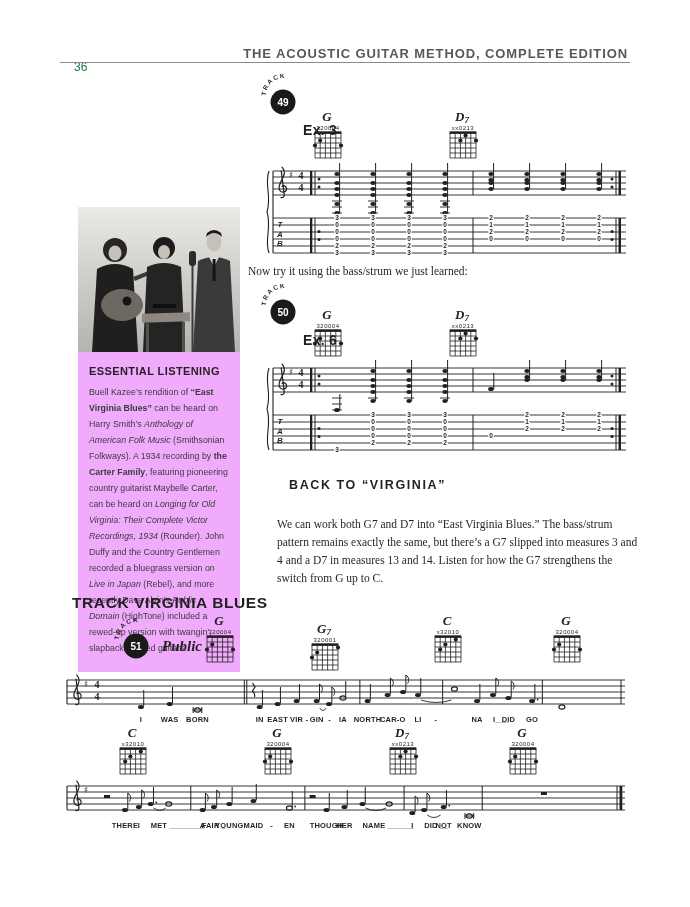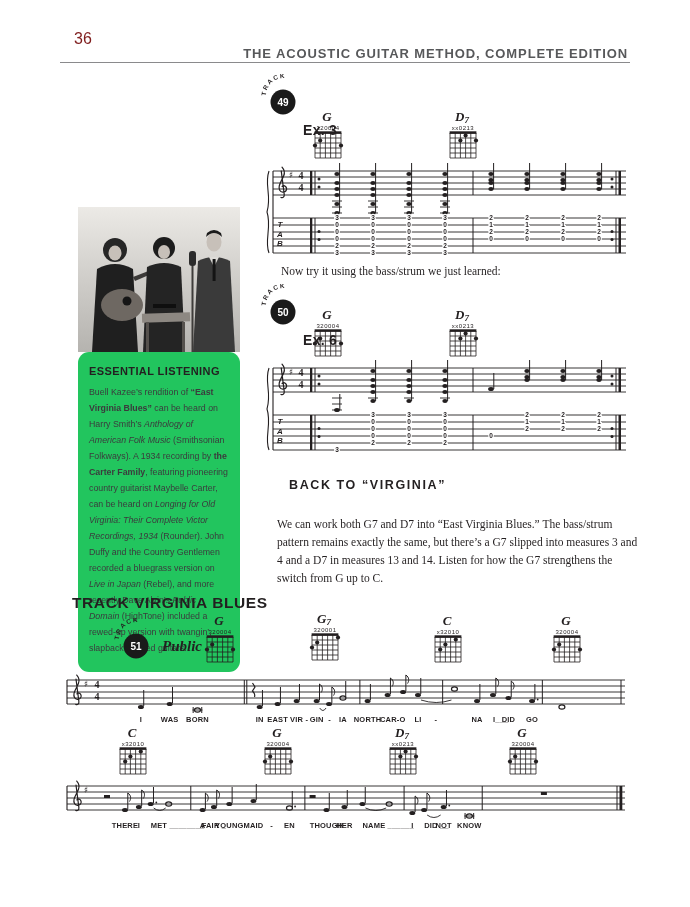--- a/index.html
+++ b/index.html
@@ -1,33 +1,33 @@
 <!DOCTYPE html>
 <html><head>
 <meta charset="utf-8">
 <style>
   html,body{margin:0;padding:0;}
   body{width:690px;height:907px;background:#ffffff;position:relative;
        font-family:"Liberation Sans",sans-serif;color:#231f20;overflow:hidden;}
   .abs{position:absolute;}
   
-  .pagenum{position:absolute;left:74px;top:30px;font-size:16px;color:#7f1d1d;}
+  .pagenum{position:absolute;left:74px;top:60px;font-size:12px;color:#15803d;}
   .runtitle{position:absolute;right:62px;top:46px;font-size:13px;font-weight:bold;
             letter-spacing:0.9px;color:#57585a;}
   .headrule{position:absolute;left:60px;right:60px;top:62px;border-top:1.2px solid #8a8a8c;}
   
   .exhead{position:absolute;width:140px;height:44px;}
   .exlabel{position:absolute;left:44px;top:15px;font-size:14px;font-weight:bold;letter-spacing:0.3px;margin-top:33px;}
   .chordmount{position:absolute;width:42px;height:56px;}
   .exmusic{position:absolute;width:365px;height:102px;}
   .bodytext{position:absolute;font-family:"Liberation Serif",serif;font-size:11.5px;line-height:1.58;}
   
   .photo{position:absolute;left:78px;top:207px;width:162px;height:145px;}
-  .listenbox{position:absolute;left:78px;top:352px;width:140px;background:#22c55e;
-             padding:13px 11px 16px 11px;border-radius:11px;}
+  .listenbox{position:absolute;left:78px;top:352px;width:140px;background:#f0abfc;
+             padding:13px 11px 16px 11px;}
   .listenbox h3{margin:0 0 7px 0;font-size:11px;font-weight:bold;letter-spacing:0.4px;}
   .listentext{font-size:8.8px;line-height:1.82;color:#3b3b3d;}
   
   .secthead{position:absolute;font-size:12.5px;font-weight:bold;letter-spacing:1.6px;padding-left:24px;}
   .songtitle{position:absolute;left:72px;top:584px;font-size:15.5px;font-weight:bold;letter-spacing:0.6px;}
   .songrow{position:absolute;left:60px;width:570px;}
   .verselabel{position:absolute;left:102px;top:26px;font-family:"Liberation Serif",serif;
               font-style:italic;font-weight:bold;font-size:15px;}
   .badgemount{position:absolute;width:54px;height:44px;}
   .staffmount{position:absolute;width:565px;height:56px;}
@@ -229,21 +229,21 @@
       <ellipse cx="336" cy="20" rx="2.7" ry="2" fill="#231f20"></ellipse>
       <ellipse cx="336" cy="26" rx="2.7" ry="2" fill="#231f20"></ellipse>
       <line x1="338.6" y1="-2" x2="338.6" y2="26" stroke="#231f20" stroke-width="1"></line>
       <text x="336" y="57.3" font-size="6.5" fill="#231f20" font-family="&quot;Liberation Sans&quot;,sans-serif" text-anchor="middle" font-weight="bold" stroke="#ffffff" stroke-width="2.5" paint-order="stroke">2</text>
       <text x="336" y="64.3" font-size="6.5" fill="#231f20" font-family="&quot;Liberation Sans&quot;,sans-serif" text-anchor="middle" font-weight="bold" stroke="#ffffff" stroke-width="2.5" paint-order="stroke">1</text>
       <text x="336" y="71.3" font-size="6.5" fill="#231f20" font-family="&quot;Liberation Sans&quot;,sans-serif" text-anchor="middle" font-weight="bold" stroke="#ffffff" stroke-width="2.5" paint-order="stroke">2</text>
       <text x="336" y="78.3" font-size="6.5" fill="#231f20" font-family="&quot;Liberation Sans&quot;,sans-serif" text-anchor="middle" font-weight="bold" stroke="#ffffff" stroke-width="2.5" paint-order="stroke">0</text>
     </svg>
   </div>
 
-<p class="bodytext" style="left:281px;top:262px;width:366px;margin:0">Now try it using the bass/strum we just learned:</p>
+<p class="bodytext" style="left:248px;top:262px;width:366px;margin:0">Now try it using the bass/strum we just learned:</p>
 
 <div class="exhead" style="left:259px;top:284px">
   <span class="badgemount abs" style="left:0;top:0">
       <svg width="54" height="44" viewBox="0 0 54 44">
         <path id="tbarc1" d="M7,24 A18,18 0 0 1 41,14" fill="none"></path>
         <text font-size="6.4" font-weight="bold" letter-spacing="1.6" fill="#231f20" font-family="&quot;Liberation Sans&quot;,sans-serif"><textPath startOffset="4%" href="#tbarc1" xlink:href="#tbarc1">TRACK</textPath></text>
         <circle cx="24" cy="28" r="12.5" fill="#1a1a1a"></circle>
         <text x="24" y="31.5" font-size="10" fill="#ffffff" font-family="&quot;Liberation Sans&quot;,sans-serif" text-anchor="middle" font-weight="bold">50</text>
       </svg>
     </span>
@@ -470,21 +470,21 @@
         <line x1="8" y1="28" x2="34" y2="28" stroke="#231f20" stroke-width="0.8"></line>
         <line x1="8" y1="33" x2="34" y2="33" stroke="#231f20" stroke-width="0.8"></line>
         <line x1="8" y1="38" x2="34" y2="38" stroke="#231f20" stroke-width="0.8"></line>
         <line x1="8" y1="43" x2="34" y2="43" stroke="#231f20" stroke-width="0.8"></line>
         <line x1="8" y1="48" x2="34" y2="48" stroke="#231f20" stroke-width="0.8"></line>
         <circle cx="8" cy="35.5" r="2.1" fill="#231f20"></circle>
         <circle cx="13.2" cy="30.5" r="2.1" fill="#231f20"></circle>
         <circle cx="34" cy="35.5" r="2.1" fill="#231f20"></circle>
       </svg>
     </span>
-  <span class="chordmount" style="left:calc(46.5% - 21px);top:0">
+  <span class="chordmount" style="left:calc(46.5% - 21px);top:10px">
       <svg width="42" height="56" viewBox="0 0 42 56">
         <text x="20" y="11" font-size="13" fill="#231f20" font-family="&quot;Liberation Serif&quot;,serif" text-anchor="middle" font-style="italic" font-weight="bold">G<tspan dy="2" font-size="9">7</tspan></text>
         <text x="21" y="19.5" font-size="6" fill="#231f20" font-family="&quot;Liberation Sans&quot;,sans-serif" text-anchor="middle" letter-spacing="0.5">320001</text>
         <line x1="8" y1="23" x2="8" y2="48" stroke="#231f20" stroke-width="0.8"></line>
         <line x1="13.2" y1="23" x2="13.2" y2="48" stroke="#231f20" stroke-width="0.8"></line>
         <line x1="18.4" y1="23" x2="18.4" y2="48" stroke="#231f20" stroke-width="0.8"></line>
         <line x1="23.6" y1="23" x2="23.6" y2="48" stroke="#231f20" stroke-width="0.8"></line>
         <line x1="28.8" y1="23" x2="28.8" y2="48" stroke="#231f20" stroke-width="0.8"></line>
         <line x1="34" y1="23" x2="34" y2="48" stroke="#231f20" stroke-width="0.8"></line>
         <line x1="7.6" y1="22.6" x2="34.4" y2="22.6" stroke="#231f20" stroke-width="2.6"></line>

